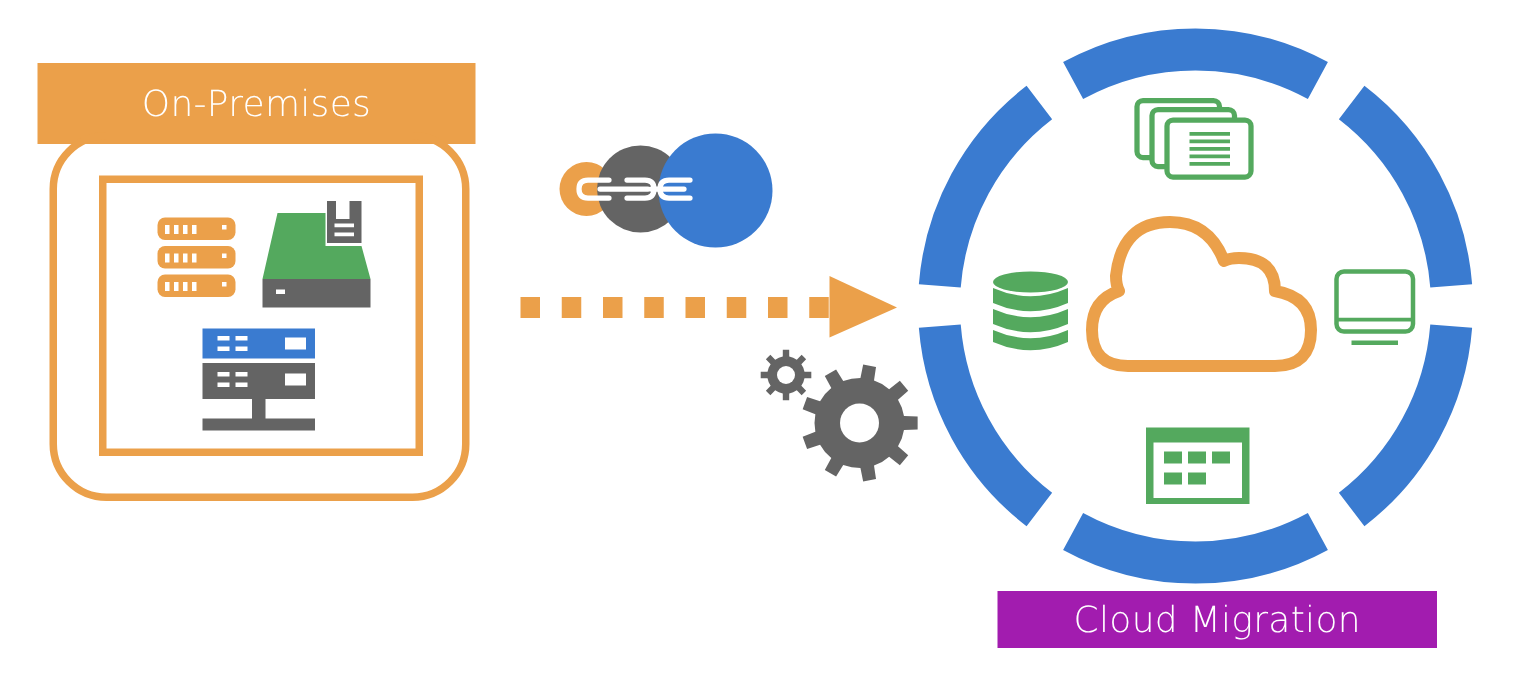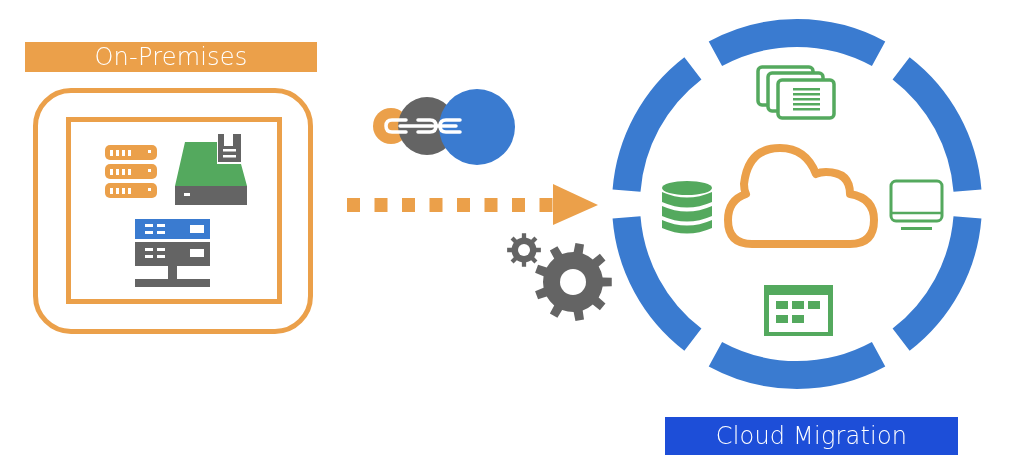--- a/index.html
+++ b/index.html
@@ -4,22 +4,22 @@
   <style>
     html, body { margin:0; padding:0; background:#ffffff; }
     body { width:1024px; height:458px; position:relative; overflow:hidden; font-family:"DejaVu Sans", sans-serif; }
     .abs { position:absolute; }
     .label-box {
       position:absolute; color:#ffffff; text-align:center;
       font-family:"DejaVu Sans", sans-serif; font-weight:300;
       display:flex; align-items:center; justify-content:center;
       letter-spacing:0.2px;
     }
-    #onprem-label { left:25px; top:42px; width:292px; height:30px; background:#EBA04A; font-size:24px; }
-    #cloud-label { left:665px; top:394px; width:293px; height:38px; background:#1d4ed8; font-size:24px;margin-top:23px; }
+    #onprem-label { left:25px; top:42px; width:292px; height:54px; background:#EBA04A; font-size:24px; }
+    #cloud-label { left:665px; top:394px; width:293px; height:38px; background:#a21caf; font-size:24px; }
     #onprem-outer { left:33px; top:88px; width:270px; height:236px; border:5px solid #EBA04A; border-radius:38px; }
     #onprem-inner { left:66px; top:117px; width:206px; height:177px; border:5px solid #EBA04A; }
     svg.abs { overflow:visible; }
   </style>
 </head>
 <body>
 
 <div class="label-box" id="onprem-label">On-Premises</div>
 <div class="abs" id="onprem-outer"></div>
 <div class="abs" id="onprem-inner"></div>

